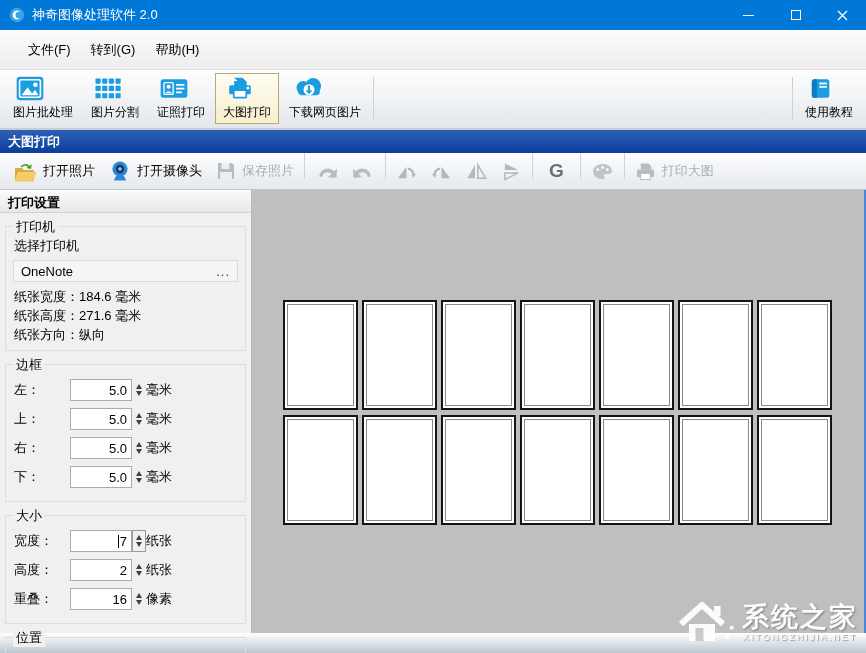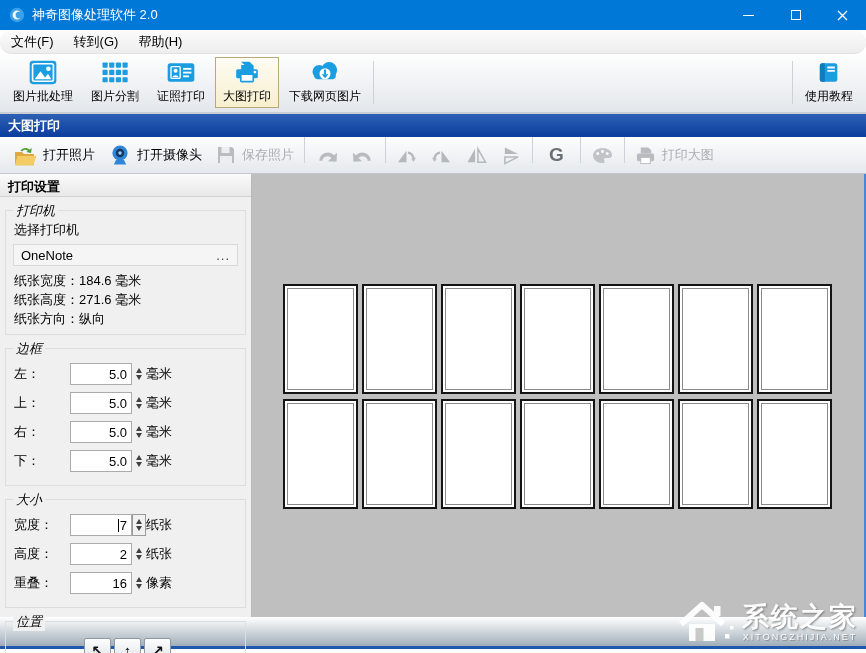--- a/index.html
+++ b/index.html
@@ -11,42 +11,42 @@
   }
   
   .titlebar { height: 30px; background: #0078d7; color: #fff; display: flex; align-items: center; }
   .title-icon { margin: 0 7px 0 9px; display: flex; }
   .title-text { font-size: 13px; }
   .win-btns { margin-left: auto; display: flex; height: 100%; }
   .win-btn { width: 47px; height: 100%; display: flex; align-items: center; justify-content: center; }
   .glyph-min { width: 11px; height: 1px; background: #fff; }
   .glyph-max { width: 10px; height: 10px; border: 1px solid #fff; }
   
-  .menubar { height: 24px; background: linear-gradient(#fcfcfc,#ededed); display: flex; align-items: center; padding-left: 1px; border-bottom: 1px solid #e2e2e2; border-radius: 13px; }
+  .menubar { height: 40px; background: linear-gradient(#fcfcfc,#ededed); display: flex; align-items: center; padding-left: 18px; border-bottom: 1px solid #e2e2e2; }
   .menu-item { padding: 5px 10px; font-size: 13px; }
   
   .ribbon { height: 60px; background: linear-gradient(#fefefe,#e3e7eb); border-bottom: 2px solid #c9ced4; display: flex; align-items: stretch; padding: 2px 4px 3px 4px; }
-  .ribbon-btn { display: flex; flex-direction: column; align-items: center; justify-content: center; gap: 3px; padding: 2px 7px; margin: 1px; font-size: 12px; border: 1px solid transparent; }
+  .ribbon-btn { display: flex; flex-direction: column; justify-content: center; gap: 3px; padding: 2px 7px; margin: 1px; font-size: 12px; border: 1px solid transparent; }
   .ribbon-btn.active { background: linear-gradient(#fefcf3,#f8efce); border: 1px solid #b9a878; }
   .ribbon-sep { width: 1px; background: #cdd2d7; margin: 5px 3px; }
   .ribbon-spacer { flex: 1; }
   
   .section-bar { height: 23px; background: linear-gradient(#2d60b5,#0b3e9d); color: #fff; font-weight: bold; font-size: 13px; display: flex; align-items: center; padding-left: 8px; }
   
   .toolbar2 { height: 37px; background: linear-gradient(#fdfdfd,#e5e9ed); border-bottom: 1px solid #c2c8ce; display: flex; padding-left: 6px; font-size: 13px; }
   .t2-btn { display: flex; align-items: center; gap: 6px; padding: 4px 7px; white-space: nowrap; }
   .t2-btn.disabled { color: #a9adb2; }
   .t2-sep { width: 1px; height: 26px; background: #cdd2d8; margin: 0 3px; }
   .g-letter { font-size: 19px; color: #6b7075; font-weight: bold; padding: 0 6px; }
   
   .content { display: flex; height: 443px; }
   .left-panel { width: 252px; background: #f0f0f0; border-right: 1px solid #b9b9b9; }
   .panel-header { height: 23px; background: linear-gradient(#fbfbfb,#e8e8e8); border-bottom: 1px solid #d2d2d2; font-weight: bold; font-size: 13px; padding: 4px 0 0 8px; }
   .group { margin: 13px 5px 0 5px; border: 1px solid #ddd; position: relative; padding: 10px 6px 6px 6px; font-size: 13px; }
-  .group-title { position: absolute; top: -9px; left: 7px; background: #f0f0f0; padding: 0 3px; font-size: 13px; font-style: italic; }
+  .group-title { position: absolute; top: -9px; left: 7px; background: #f0f0f0; padding: 0 3px; font-size: 13px; }
   .info-row { padding: 1px 2px; line-height: 17px; }
   .select-label { padding: 0 2px 3px 2px; }
   .printer-field { height: 22px; background: #f5f5f5; border: 1px solid #d9d9d9; display: flex; align-items: center; padding: 0 7px; margin: 2px 1px 5px 1px; justify-content: flex-end; }
   .printer-more { margin-left: auto; color: #444; letter-spacing: 1px; }
   .spin-row { display: flex; align-items: center; margin: 4px 0 7px 0; }
   .spin-label { width: 58px; padding-left: 2px; }
   .spin-val { width: 62px; height: 22px; background: #fff; border: 1px solid #ababab; display: flex; align-items: center; justify-content: flex-end; padding-right: 4px; }
   .spin-btns { display: flex; flex-direction: column; align-items: center; justify-content: center; gap: 2px; width: 14px; height: 22px; }
   .spin-row.focused .spin-btns { border: 1px solid #9a9a9a; background: #f1f1f1; }
   .tri-up { width: 0; height: 0; border-left: 3.5px solid transparent; border-right: 3.5px solid transparent; border-bottom: 5px solid #404040; }

